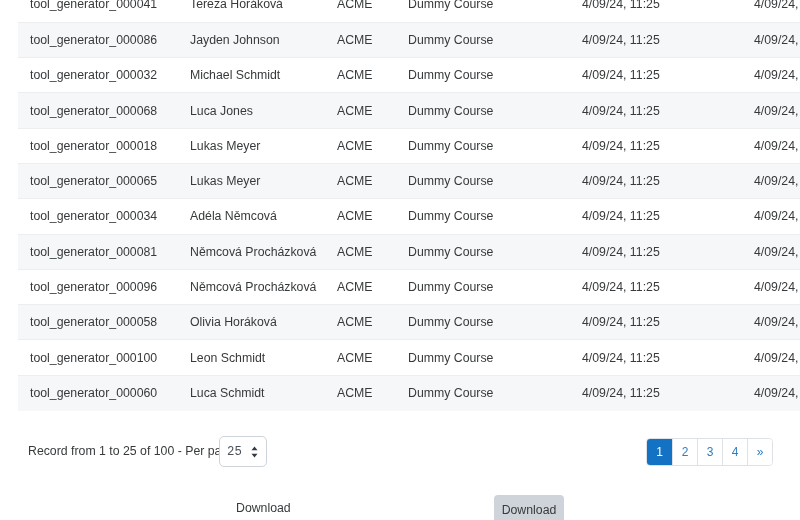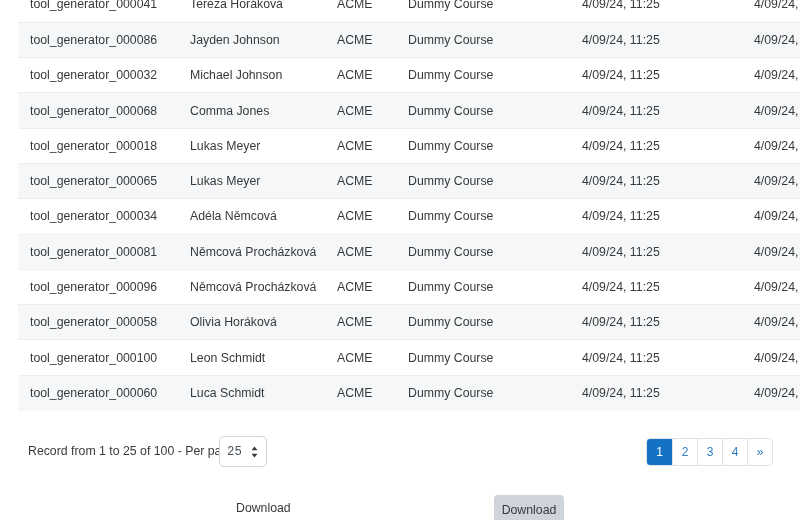--- a/index.html
+++ b/index.html
@@ -217,29 +217,29 @@
           <tr class="even-row">
             <td class="col-id">tool_generator_000086</td>
             <td class="col-name">Jayden Johnson</td>
             <td class="col-org">ACME</td>
             <td class="col-course">Dummy Course</td>
             <td class="col-date1">4/09/24, 11:25</td>
             <td class="col-date2">4/09/24, 00:00</td>
           </tr>
           <tr class="odd-row">
             <td class="col-id">tool_generator_000032</td>
-            <td class="col-name">Michael Johnson</td>
+            <td class="col-name">Michael Schmidt</td>
             <td class="col-org">ACME</td>
             <td class="col-course">Dummy Course</td>
             <td class="col-date1">4/09/24, 11:25</td>
             <td class="col-date2">4/09/24, 00:00</td>
           </tr>
           <tr class="even-row">
             <td class="col-id">tool_generator_000068</td>
-            <td class="col-name">Comma Jones</td>
+            <td class="col-name">Luca Jones</td>
             <td class="col-org">ACME</td>
             <td class="col-course">Dummy Course</td>
             <td class="col-date1">4/09/24, 11:25</td>
             <td class="col-date2">4/09/24, 00:00</td>
           </tr>
           <tr class="odd-row">
             <td class="col-id">tool_generator_000018</td>
             <td class="col-name">Lukas Meyer</td>
             <td class="col-org">ACME</td>
             <td class="col-course">Dummy Course</td>

